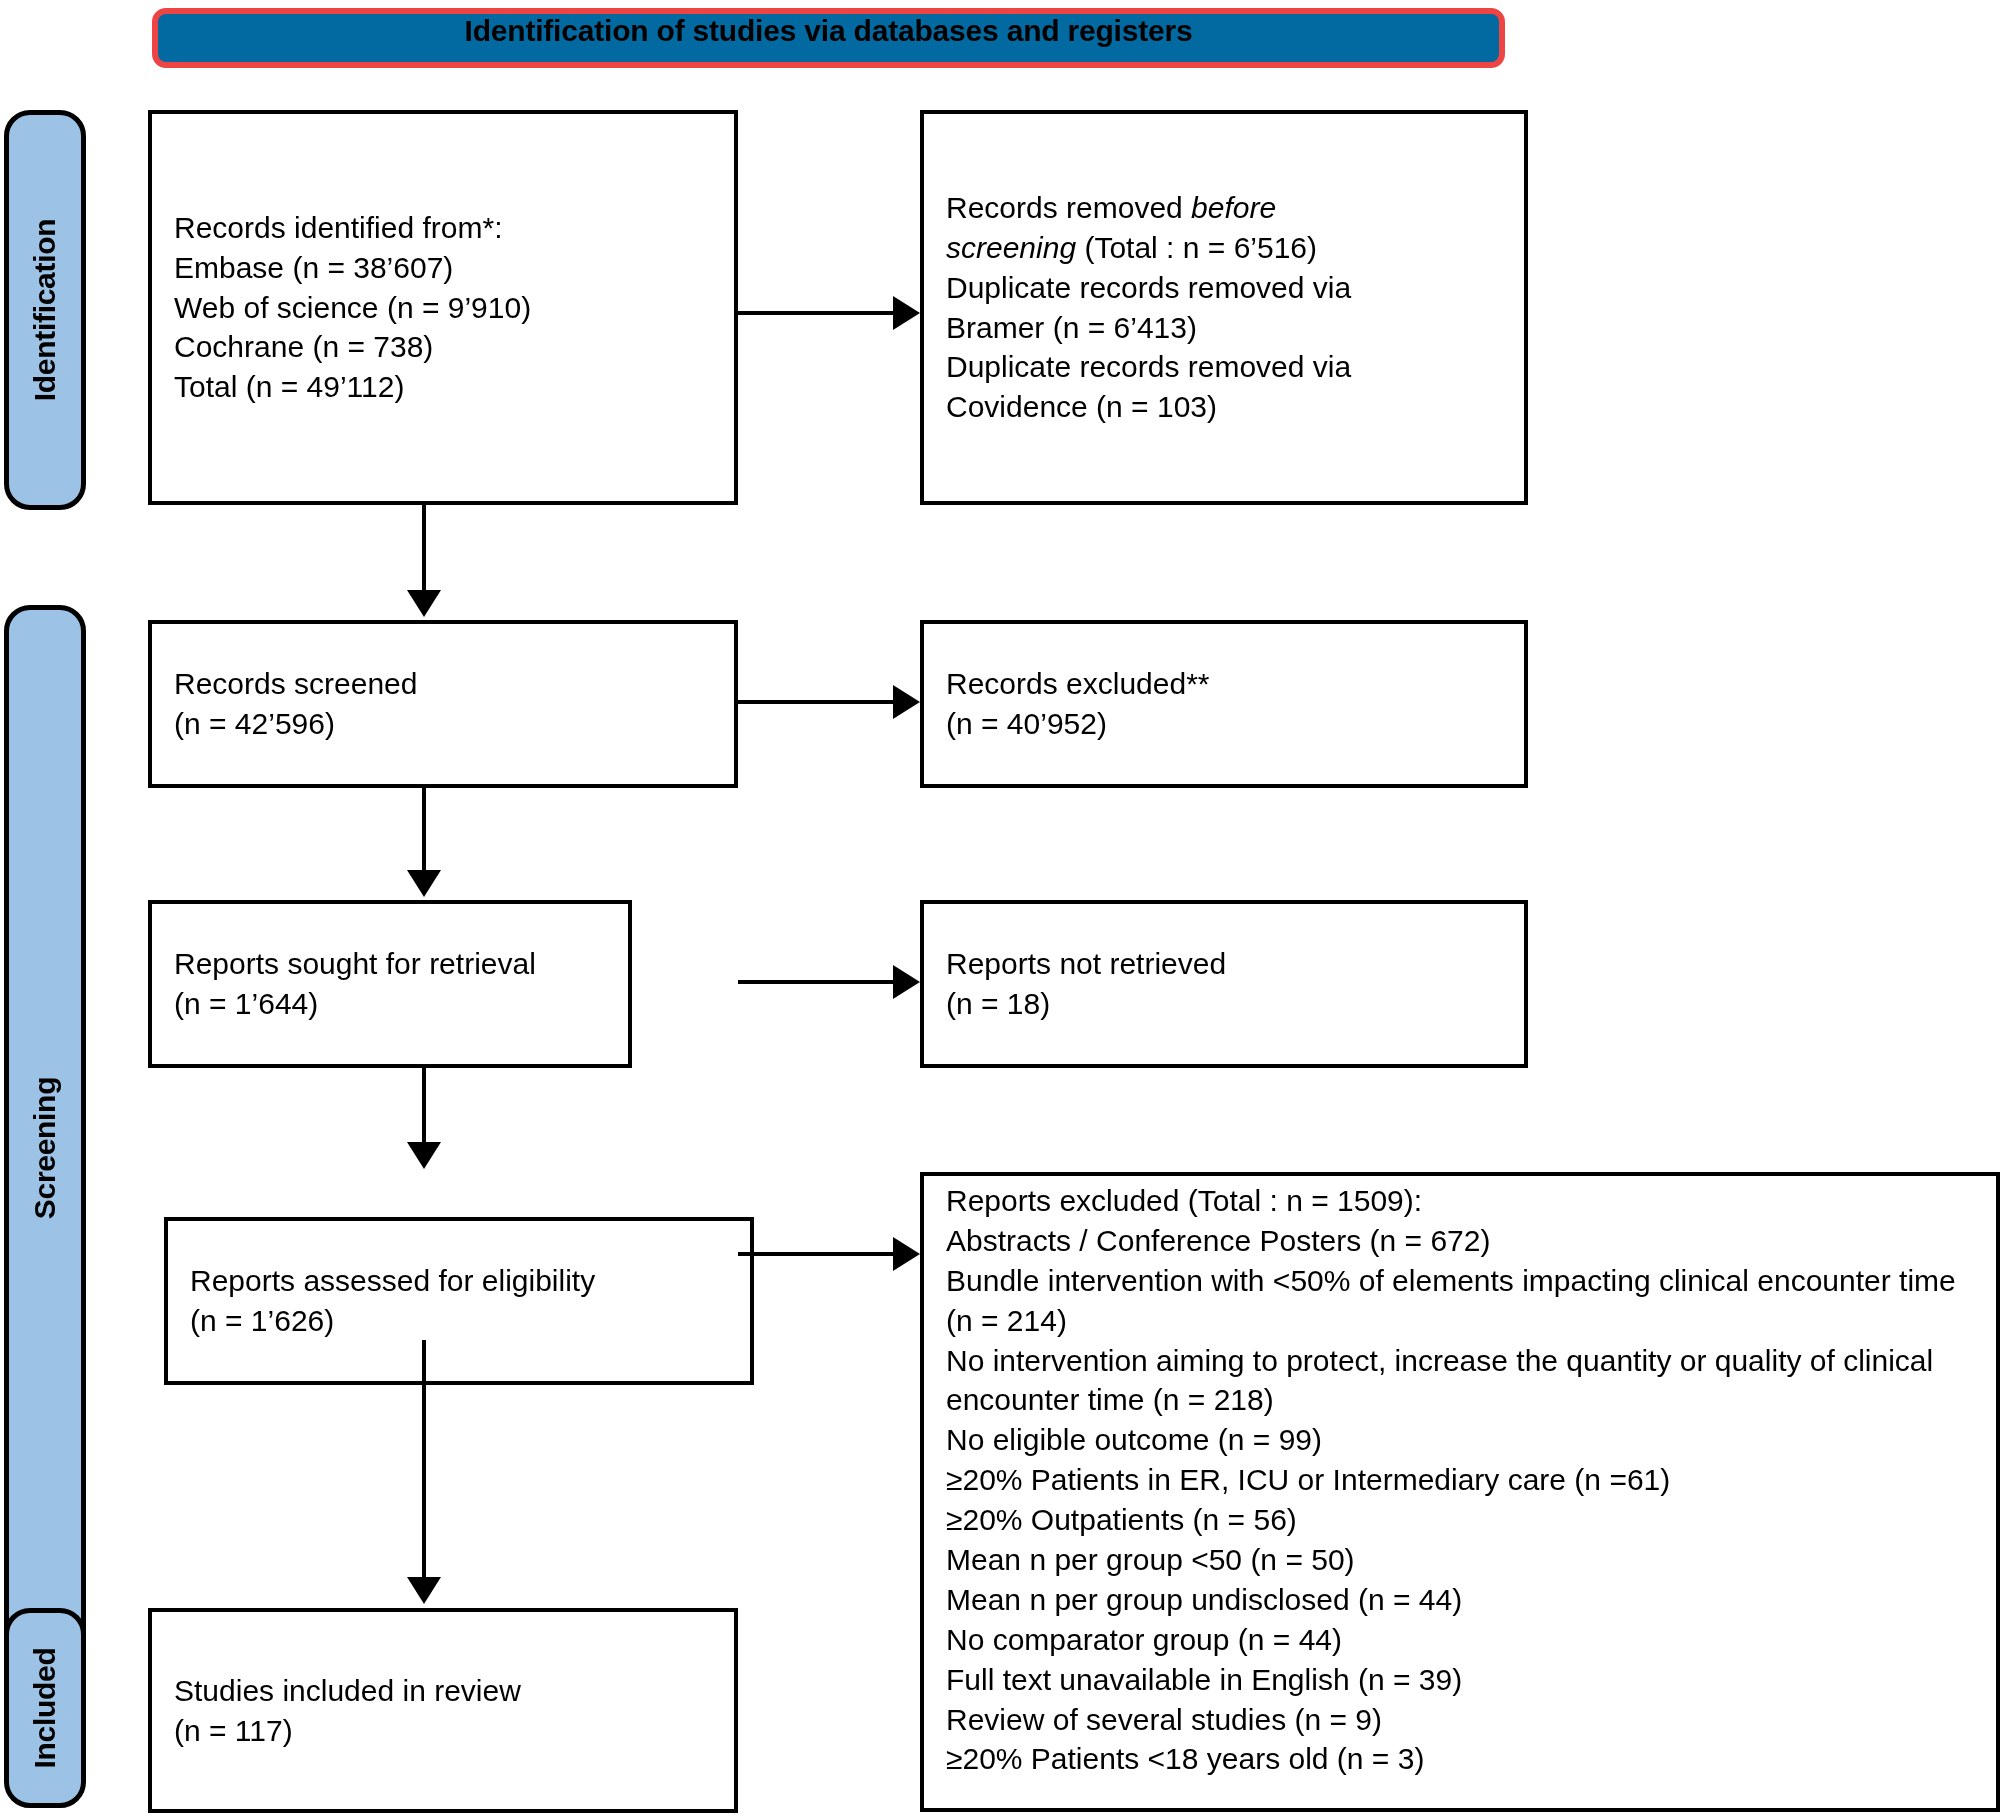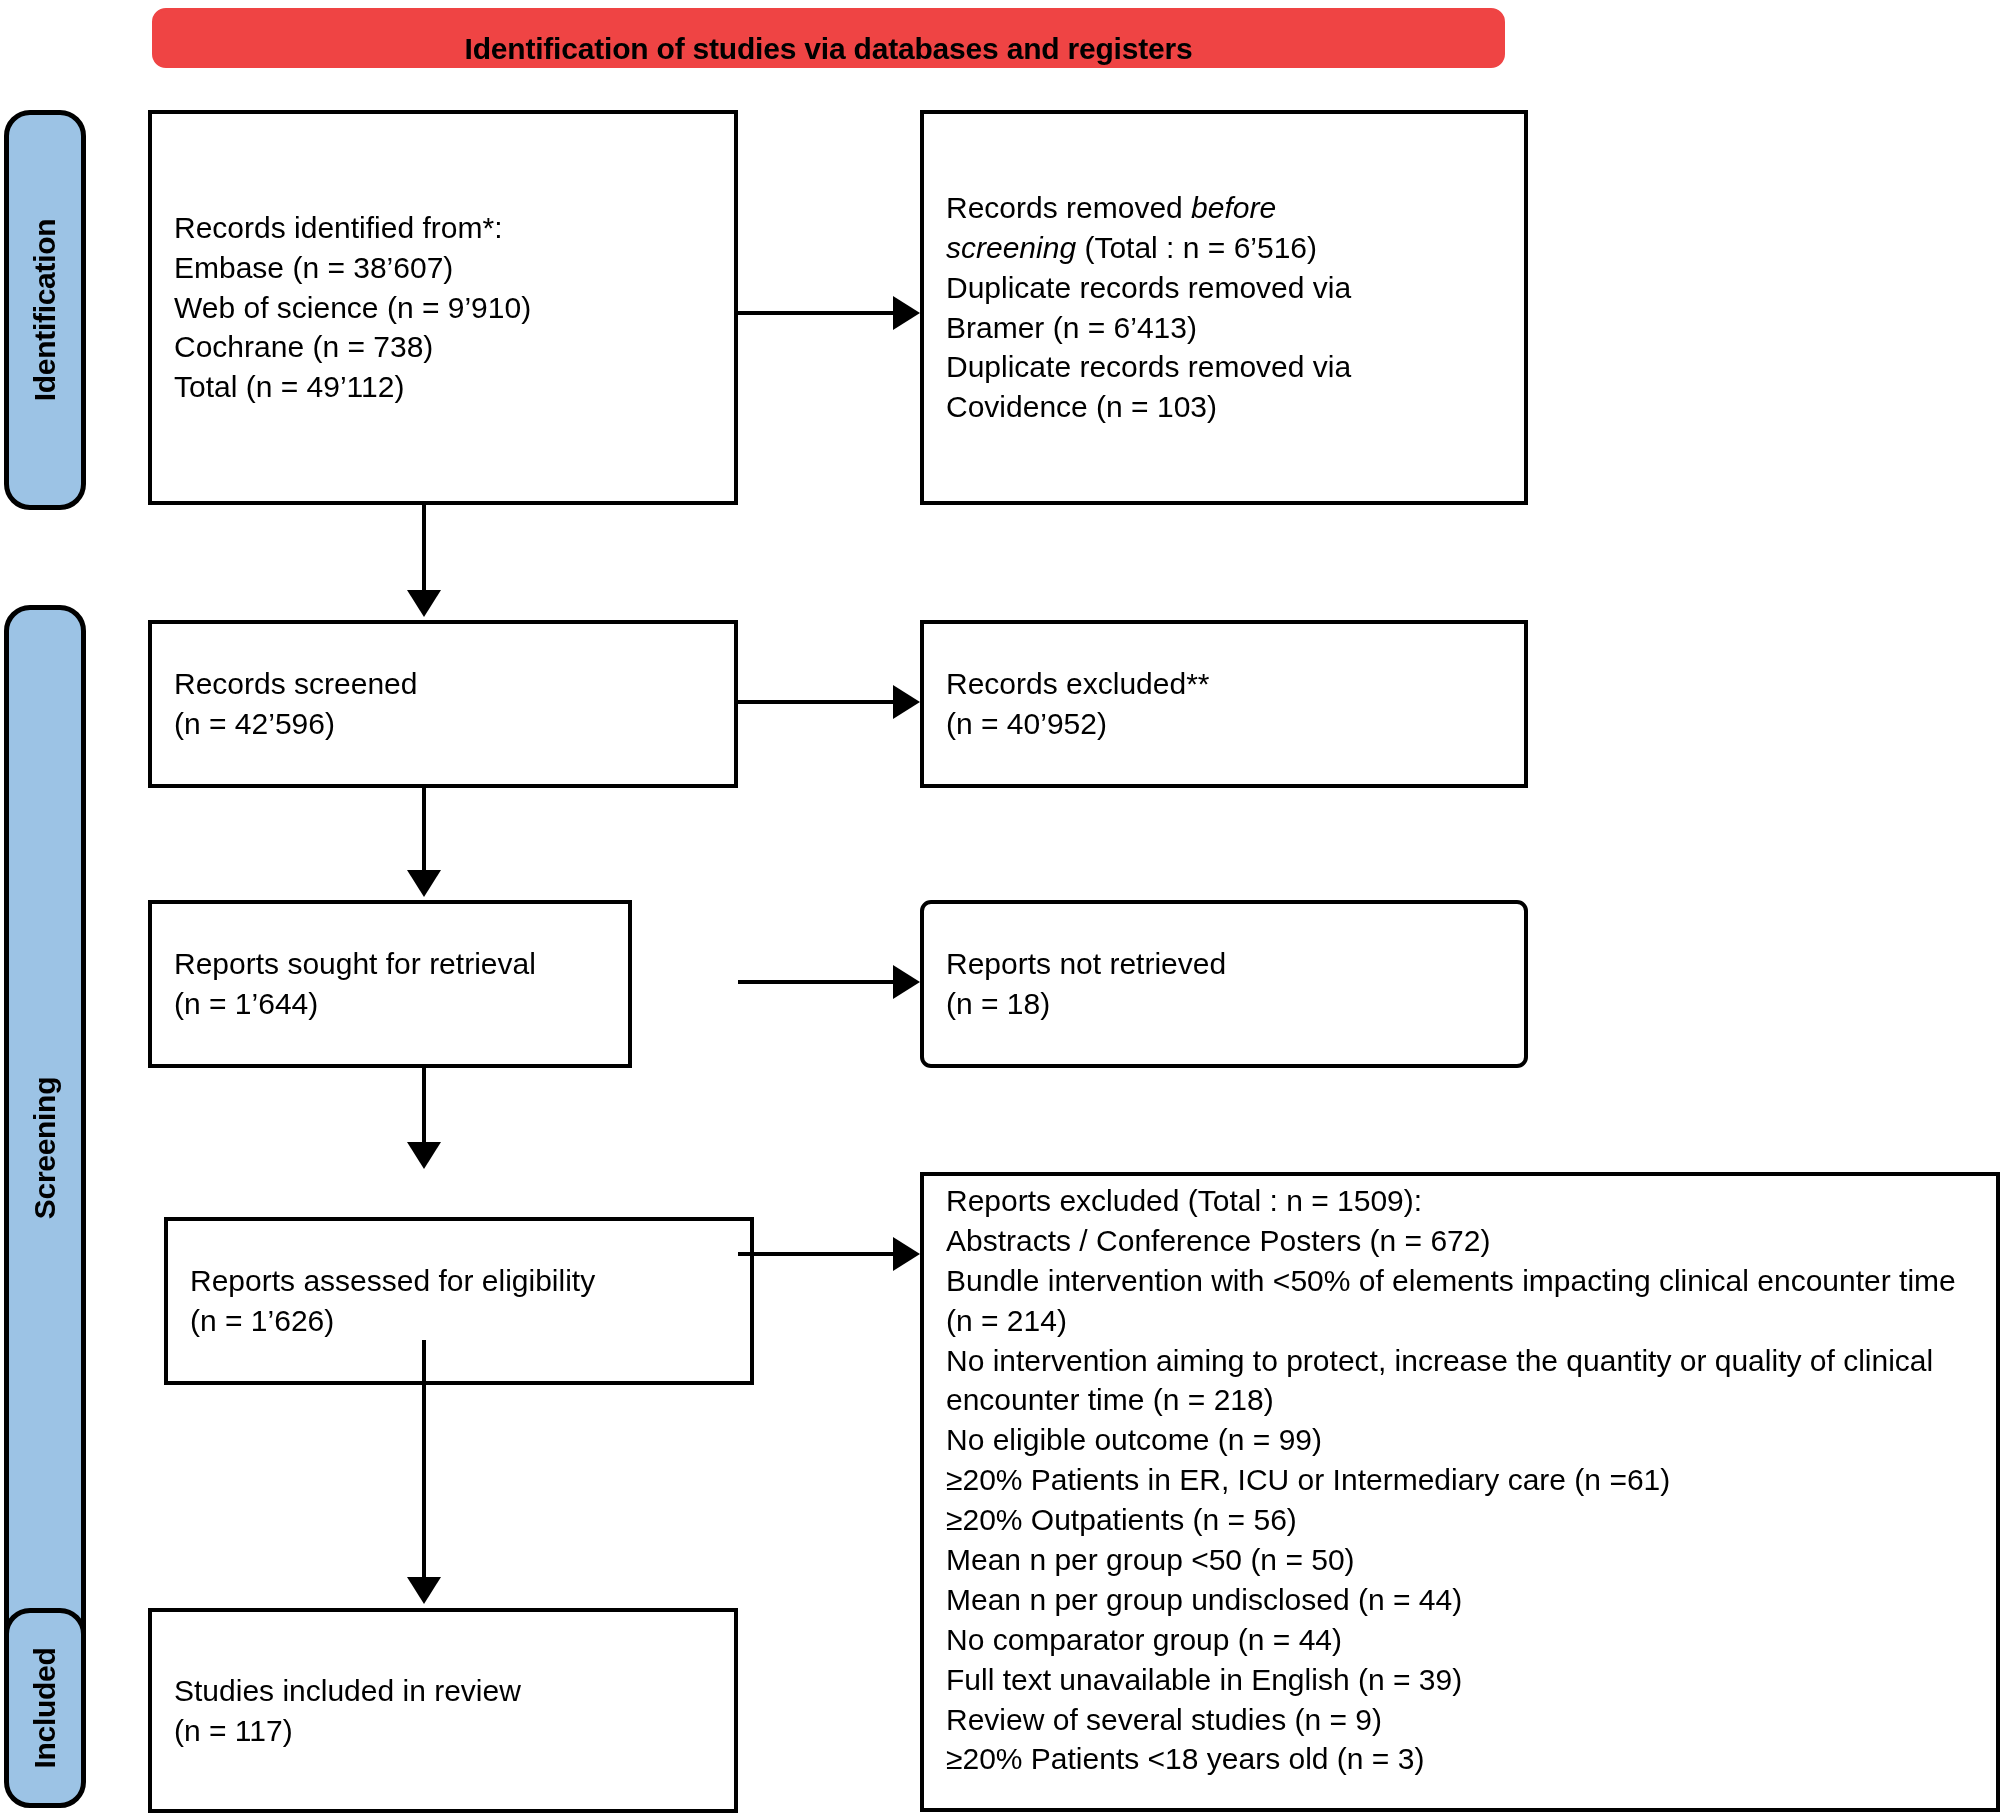--- a/index.html
+++ b/index.html
@@ -19,26 +19,26 @@
     overflow: hidden;
   }
 
   
   .banner {
     position: absolute;
     left: 152px;
     top: 8px;
     width: 1353px;
     height: 60px;
-    background: #ef4444;
-    border: 2px solid #ef4444;
+    background: #0369a1;
+    border: 6px solid #ef4444;
     border-radius: 14px;
     box-sizing: border-box;
     display: flex;
-    align-items: flex-end;
+    align-items: flex-start;
     justify-content: center;
   }
   .banner-text {
     font-size: 30px;
     font-weight: bold;
     letter-spacing: -0.2px;
     color: #000000;
     white-space: nowrap;
   }
 
@@ -88,21 +88,21 @@
   .ital { font-style: italic; }
 
   
   #box-identified     { left: 148px; top: 110px; width: 590px; height: 395px; }
   #box-removed        { left: 920px; top: 110px; width: 608px; height: 395px; }
   
   #box-screened       { left: 148px; top: 620px; width: 590px; height: 168px; }
   #box-excluded       { left: 920px; top: 620px; width: 608px; height: 168px; }
   
   #box-sought         { left: 148px; top: 900px; width: 484px; height: 168px; }
-  #box-notretrieved   { left: 920px; top: 900px; width: 608px; height: 168px; border-radius: 11px; }
+  #box-notretrieved   { left: 920px; top: 900px; width: 608px; height: 168px; }
   
   #box-assessed       { left: 164px; top: 1172px; width: 590px; height: 168px; margin-top: 45px; }
   #box-repexcluded    { left: 920px; top: 1172px; width: 1080px; height: 640px; align-items: flex-start; }
   #box-repexcluded .box-inner { padding-top: 5px; }
   
   #box-included       { left: 148px; top: 1608px; width: 590px; height: 205px; }
 
   
   .arrow { position: absolute; }
   .arrow-line-h {

